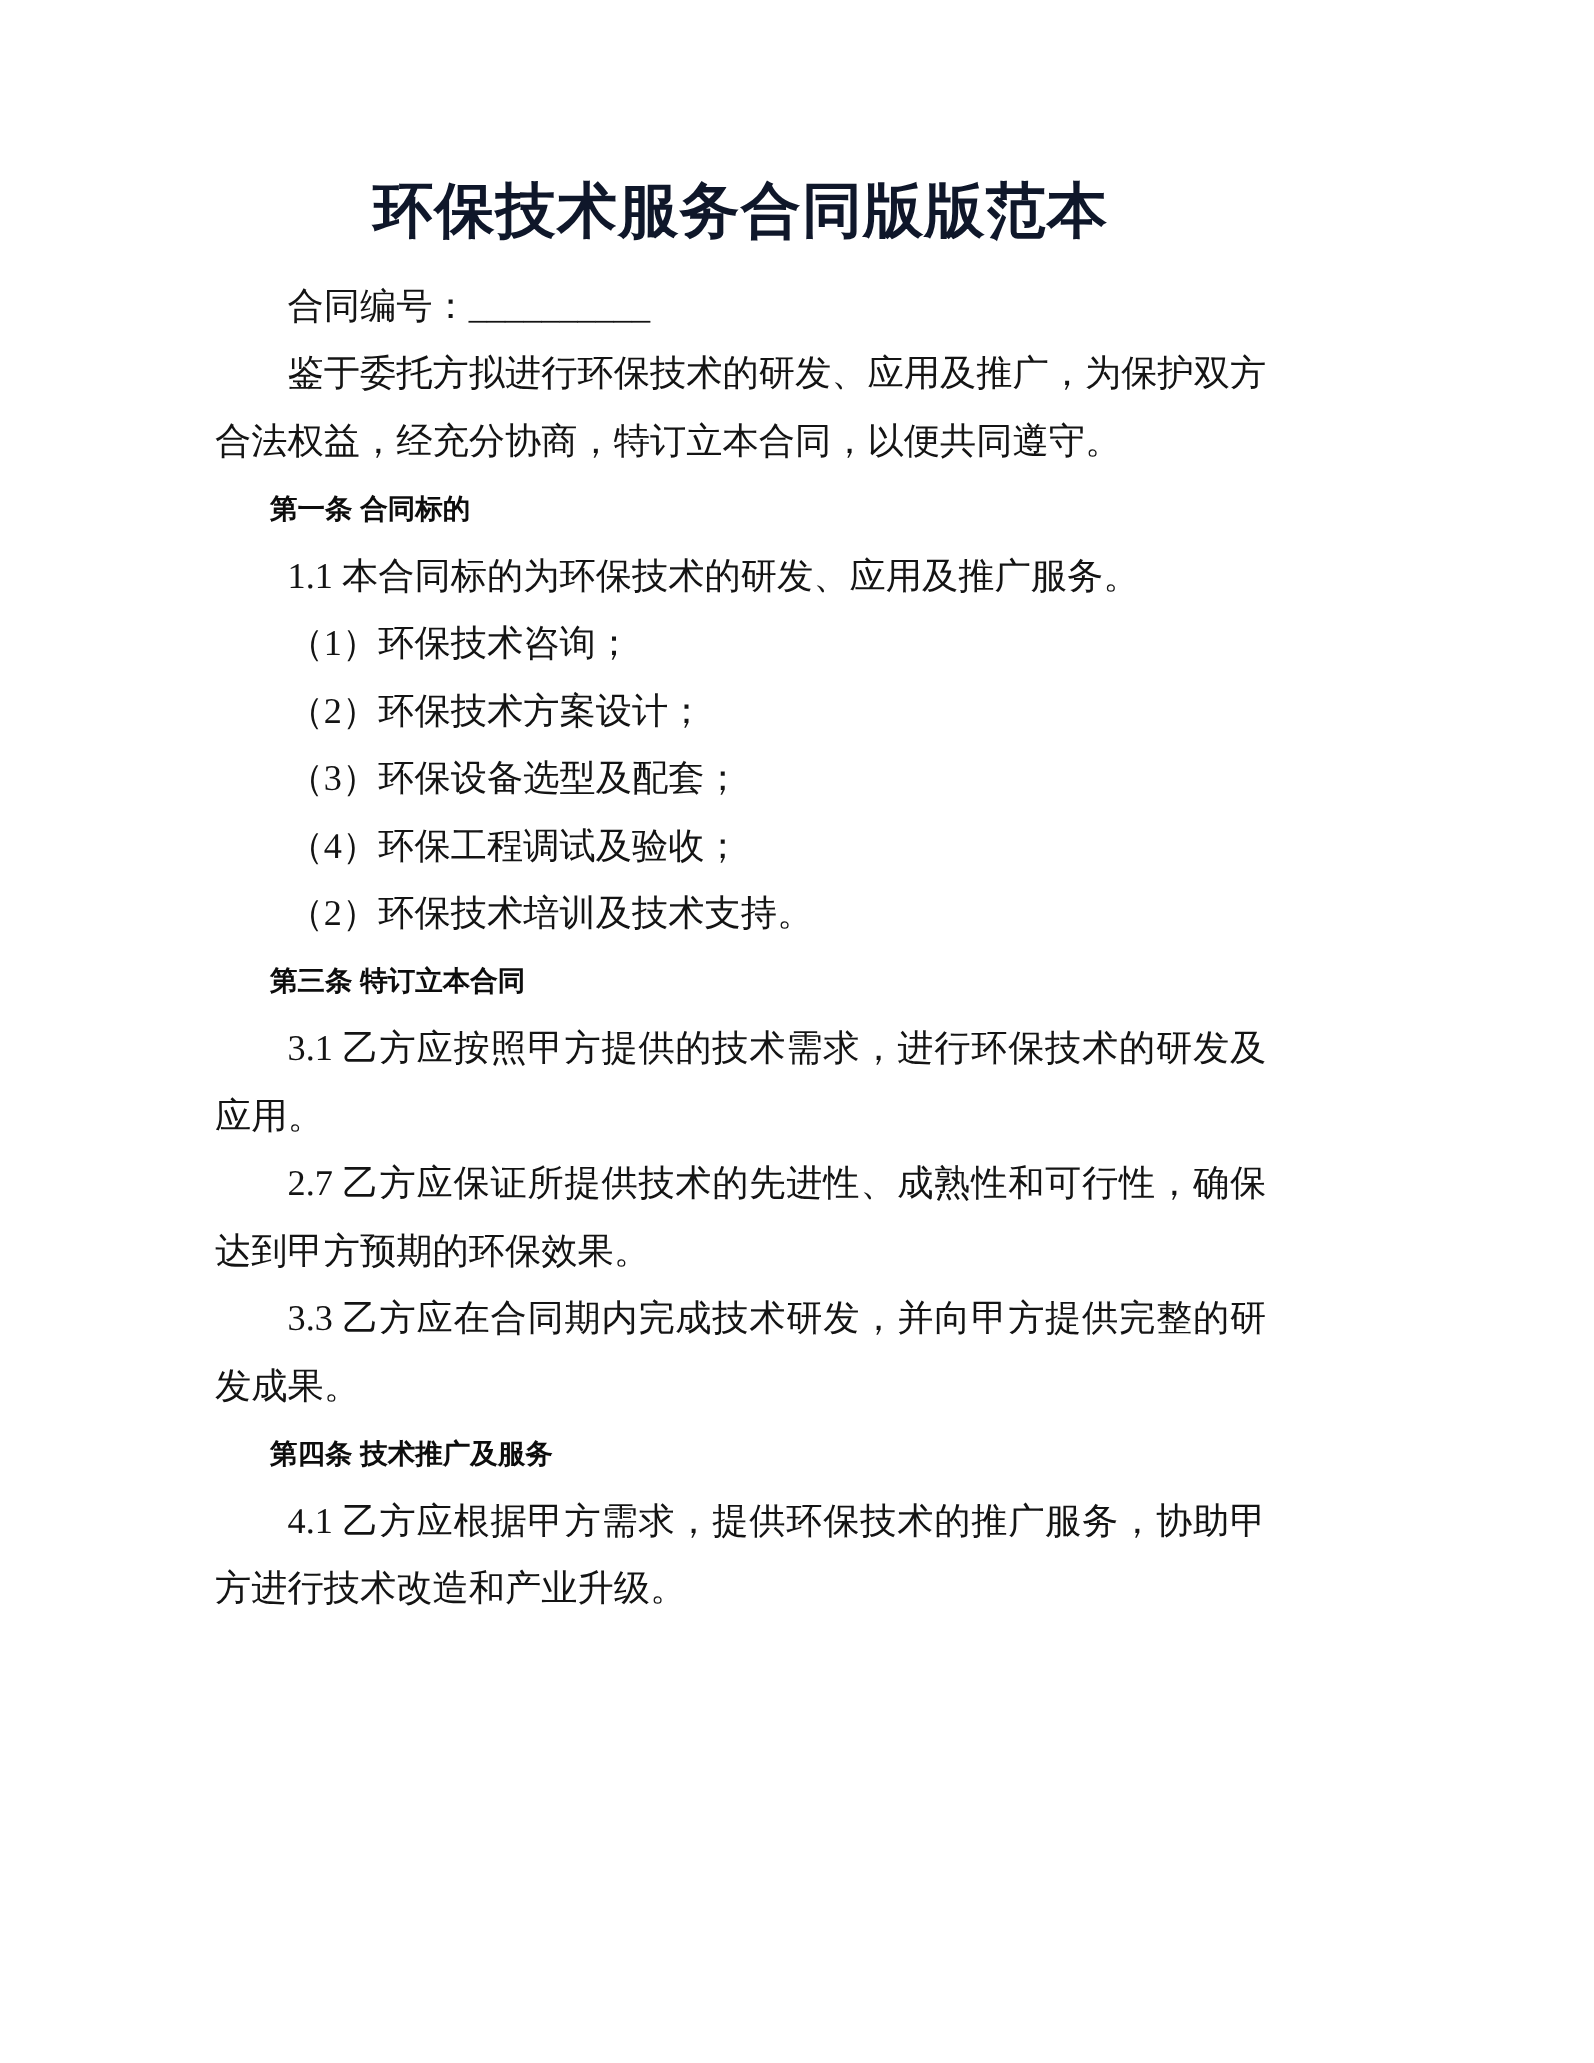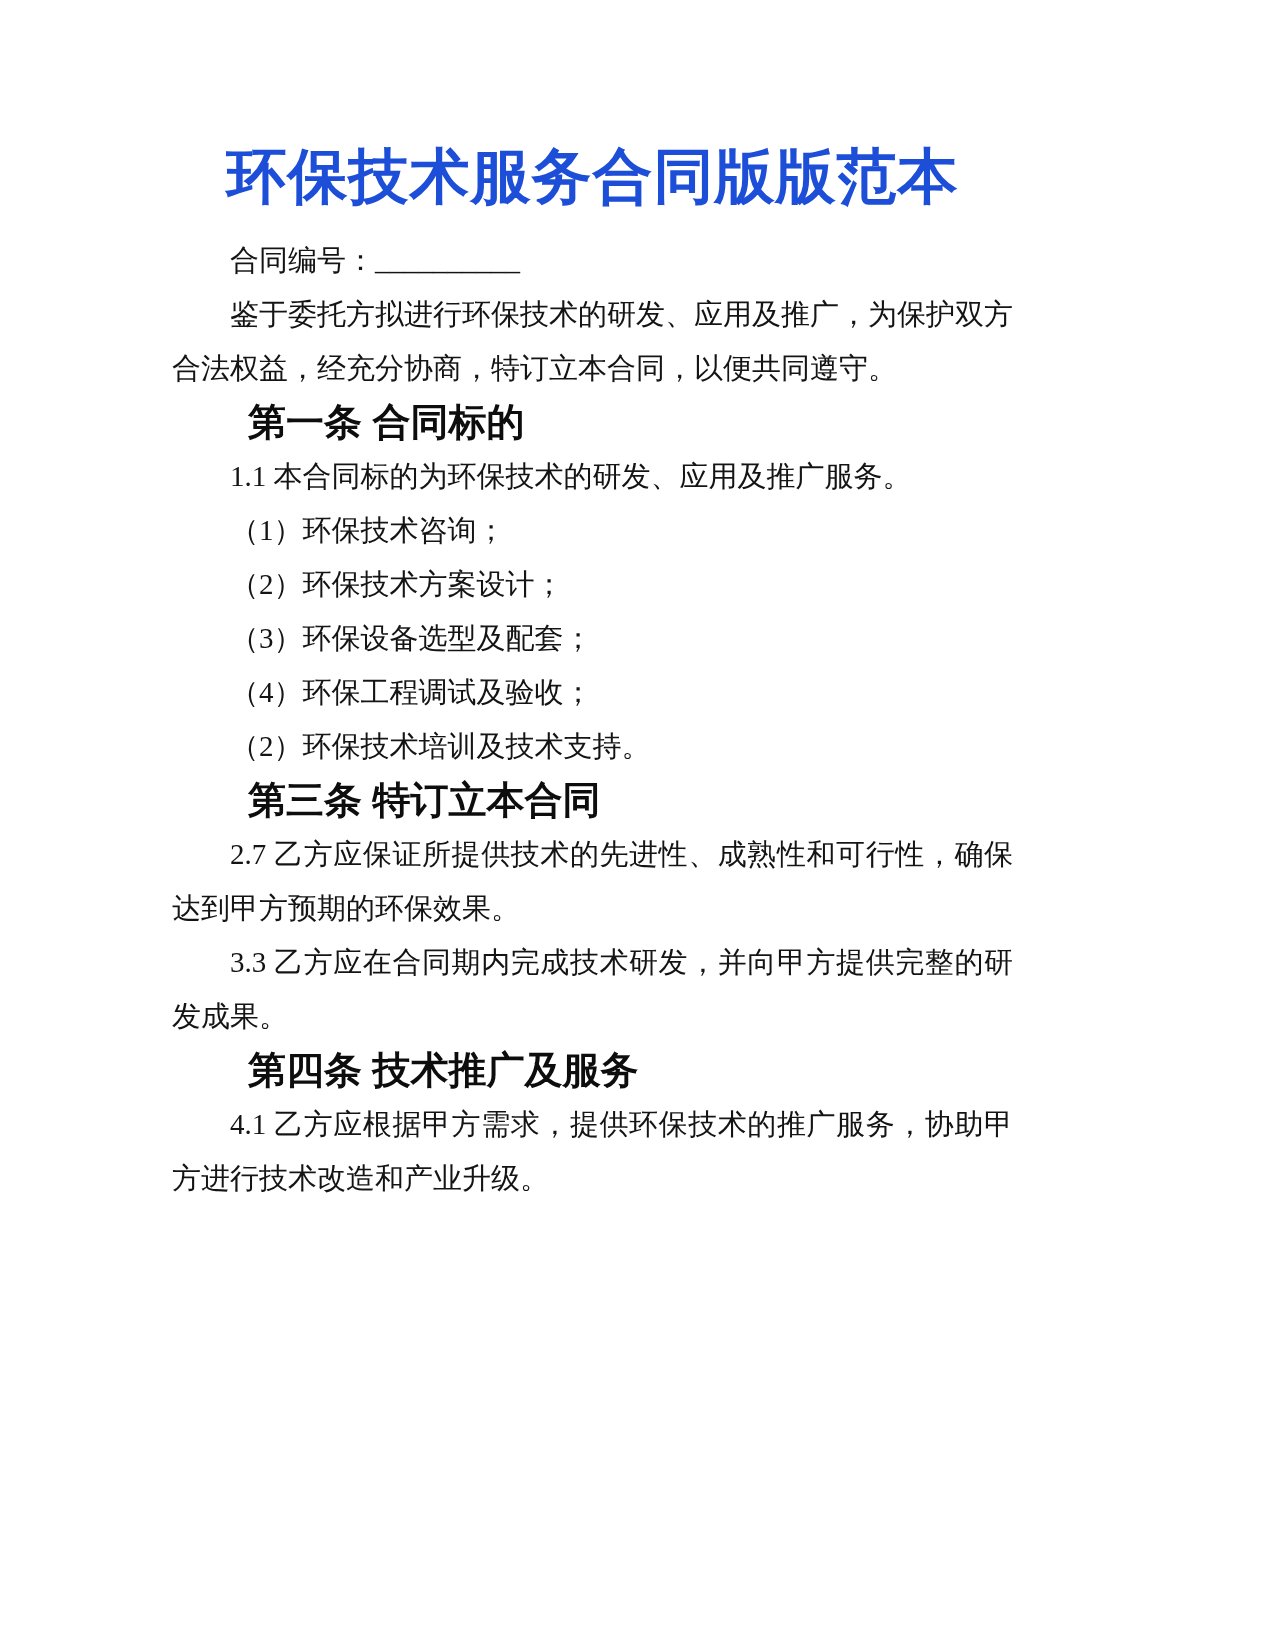--- a/index.html
+++ b/index.html
@@ -18,37 +18,37 @@
     color: #141414;
     font-family: "Liberation Serif", "DejaVu Serif", serif;
     font-size: 29px;
     line-height: 54px;
     text-align: justify;
     overflow: hidden;
   }
   .doc-title {
     margin: 0 0 18px 0;
     font-family: "Liberation Serif", "DejaVu Serif", serif;
-    font-size: 60px;
+    font-size: 48px;
     font-weight: bold;
     line-height: 1.25;
     text-align: center;
     text-indent: 0;
     letter-spacing: 1px;
-    color: #1d4ed8;
+    color: #0f172a;
   }
   .para {
     margin: 0;
     text-indent: 2em;
   }
   .heading {
     margin: 0;
     text-indent: 2em;
     font-family: "Liberation Sans", "DejaVu Sans", sans-serif;
-    font-size: 38px;
+    font-size: 22px;
     font-weight: bold;
     line-height: 54px;
     color: #0d0d0d;
   }
   .blank {
     letter-spacing: 0;
   }
 </style>
 </head>
 <body>
@@ -72,20 +72,21 @@
   <p class="para">（3）环保设备选型及配套；</p>
 
   <p class="para">（4）环保工程调试及验收；</p>
 
   <p class="para">（2）环保技术培训及技术支持。</p>
 
 
 
   <h2 class="heading">第三条 特订立本合同</h2>
 
+  <p class="para">3.1 乙方应按照甲方提供的技术需求，进行环保技术的研发及应用。</p>
 
   <p class="para">2.7 乙方应保证所提供技术的先进性、成熟性和可行性，确保达到甲方预期的环保效果。</p>
 
   <p class="para">3.3 乙方应在合同期内完成技术研发，并向甲方提供完整的研发成果。</p>
 
   <h2 class="heading">第四条 技术推广及服务</h2>
 
   <p class="para">4.1 乙方应根据甲方需求，提供环保技术的推广服务，协助甲方进行技术改造和产业升级。</p>
 
 </div>

